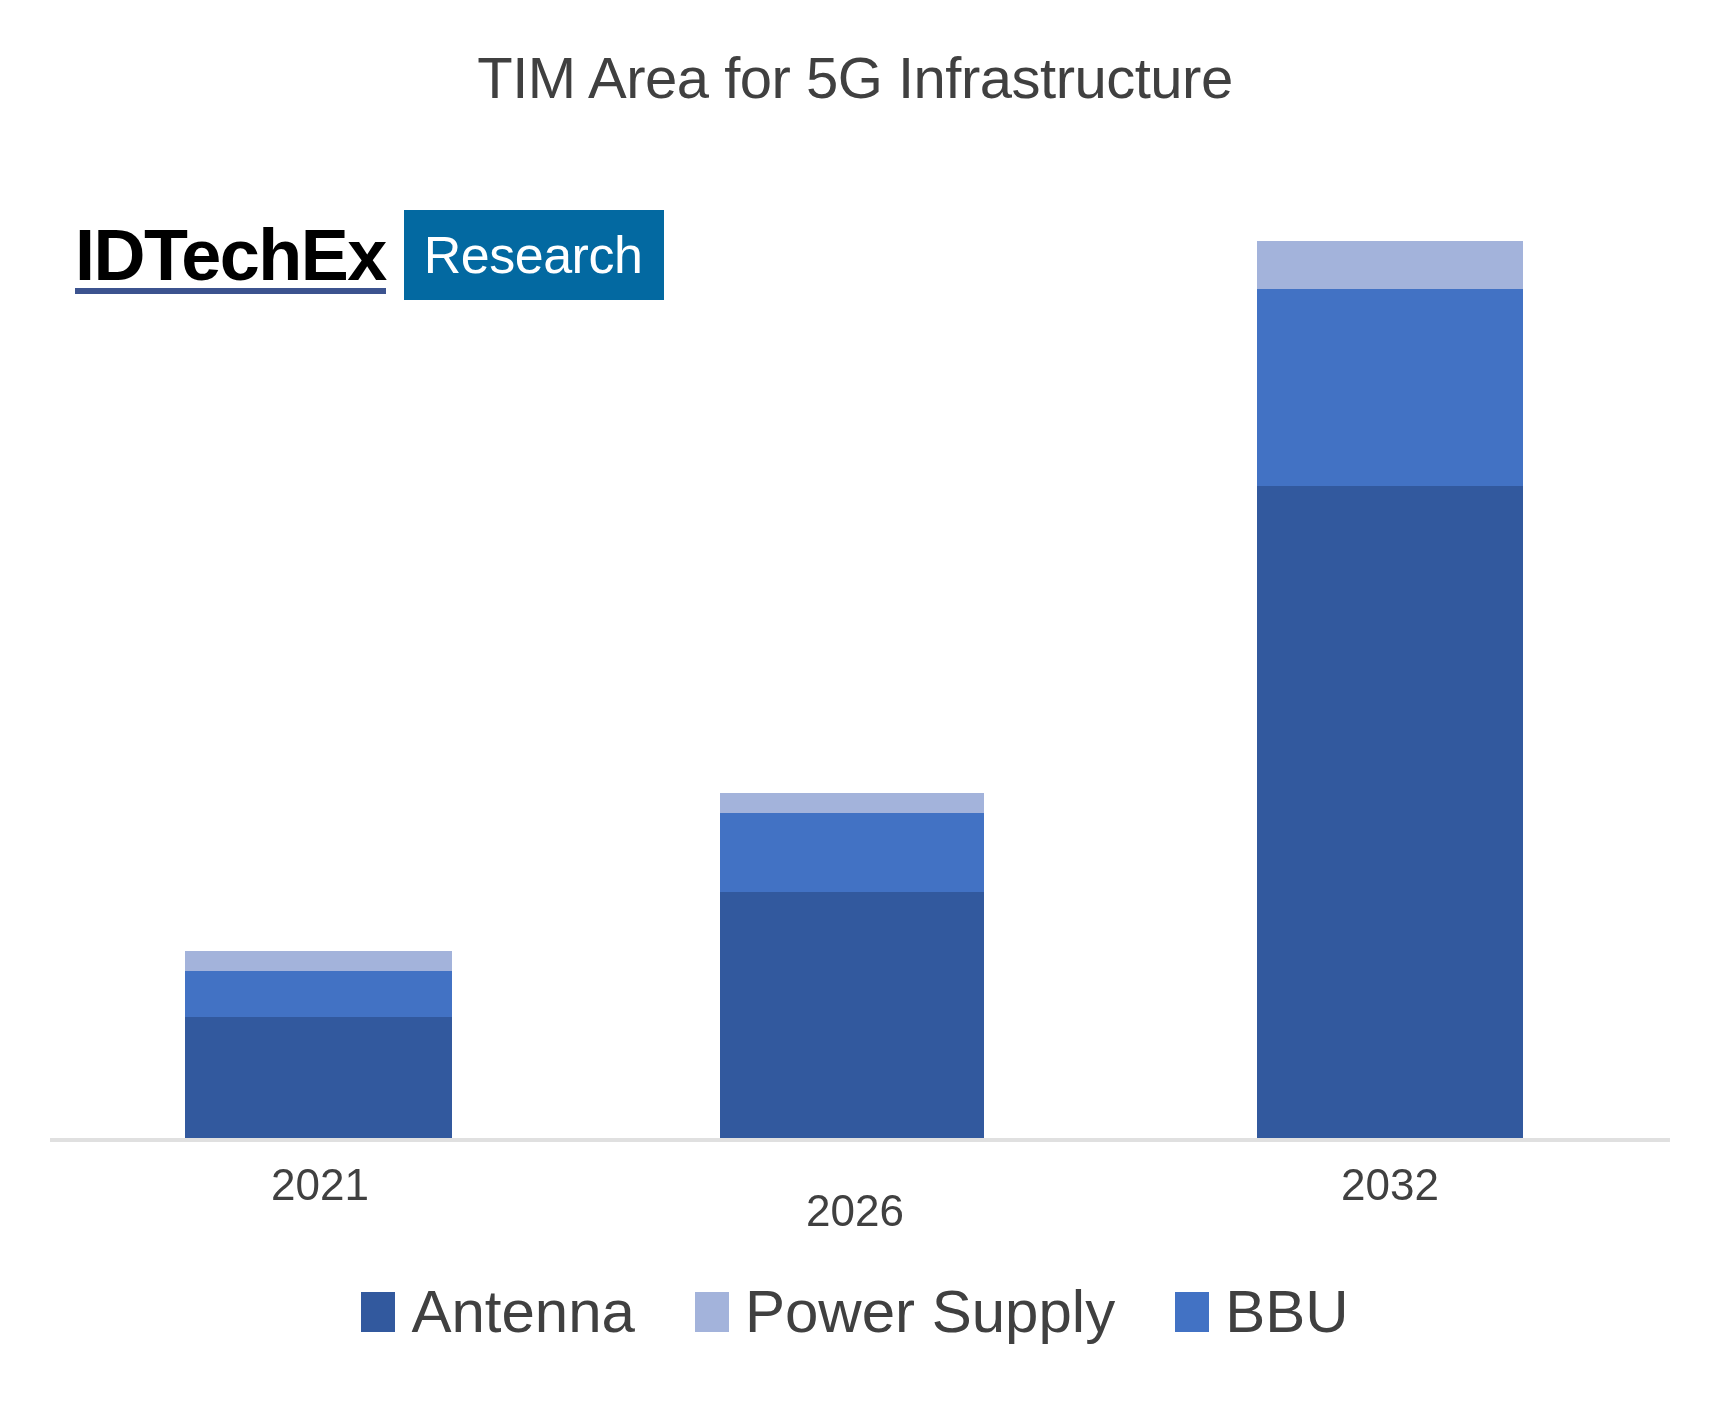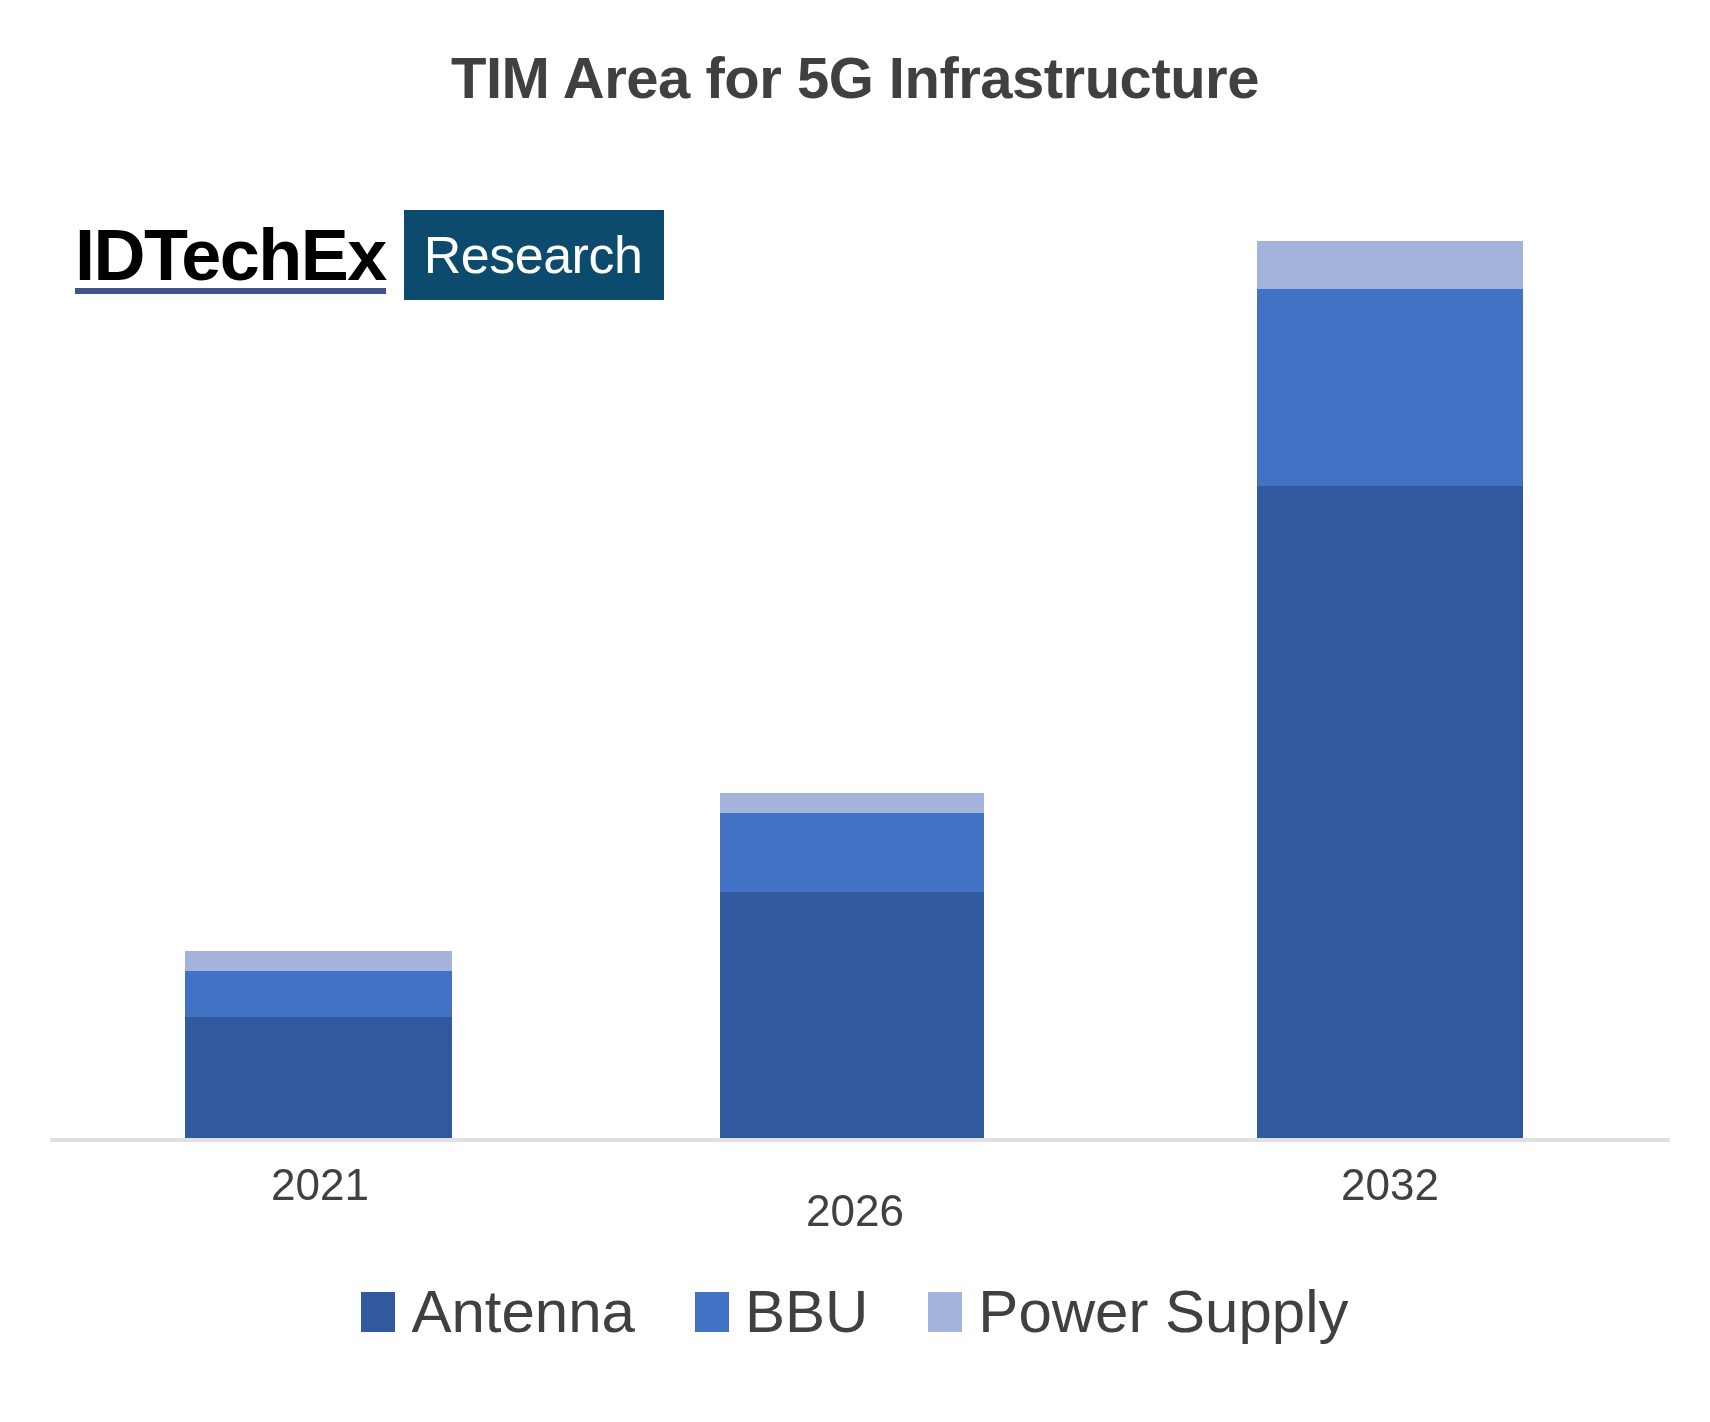--- a/index.html
+++ b/index.html
@@ -21,21 +21,21 @@
   }
 
   
   #chart-title {
     position: absolute;
     left: 0;
     top: 46px;
     width: 1710px;
     text-align: center;
     font-size: 58px;
-    font-weight: bold;
+    font-weight: normal;
     color: #404040;
     letter-spacing: -0.5px;
     line-height: 1.1;
   }
 
   
   #logo {
     position: absolute;
     left: 75px;
     top: 210px;
@@ -59,21 +59,21 @@
   }
   #logo-underline {
     position: absolute;
     left: 0;
     right: 18px;
     bottom: 6px;
     height: 6px;
     background: #3c538f;
   }
   #logo-research {
-    background: #0c4a6e;
+    background: #0369a1;
     display: flex;
     align-items: center;
     padding: 0 22px 0 20px;
   }
   #logo-research-text {
     font-size: 52px;
     font-weight: normal;
     color: #ffffff;
     letter-spacing: -0.5px;
     line-height: 1;
@@ -189,22 +189,22 @@
       <div class="cat-label" style="left: 695px; width: 320px; margin-top: 26px;">2026</div>
       <div class="cat-label" style="left: 1230px; width: 320px;">2032</div>
     </div>
 
   <div id="legend">
       <div class="legend-item">
         <span class="legend-swatch" style="background: rgb(50, 89, 158);"></span>
         <span class="legend-label">Antenna</span>
       </div>
       <div class="legend-item">
+        <span class="legend-swatch" style="background: rgb(163, 179, 219);"></span>
+        <span class="legend-label">Power Supply</span>
+      </div>
+      <div class="legend-item">
         <span class="legend-swatch" style="background: rgb(66, 114, 196);"></span>
         <span class="legend-label">BBU</span>
       </div>
-      <div class="legend-item">
-        <span class="legend-swatch" style="background: rgb(163, 179, 219);"></span>
-        <span class="legend-label">Power Supply</span>
-      </div>
     </div>
 
 </div>
 
 </body></html>

